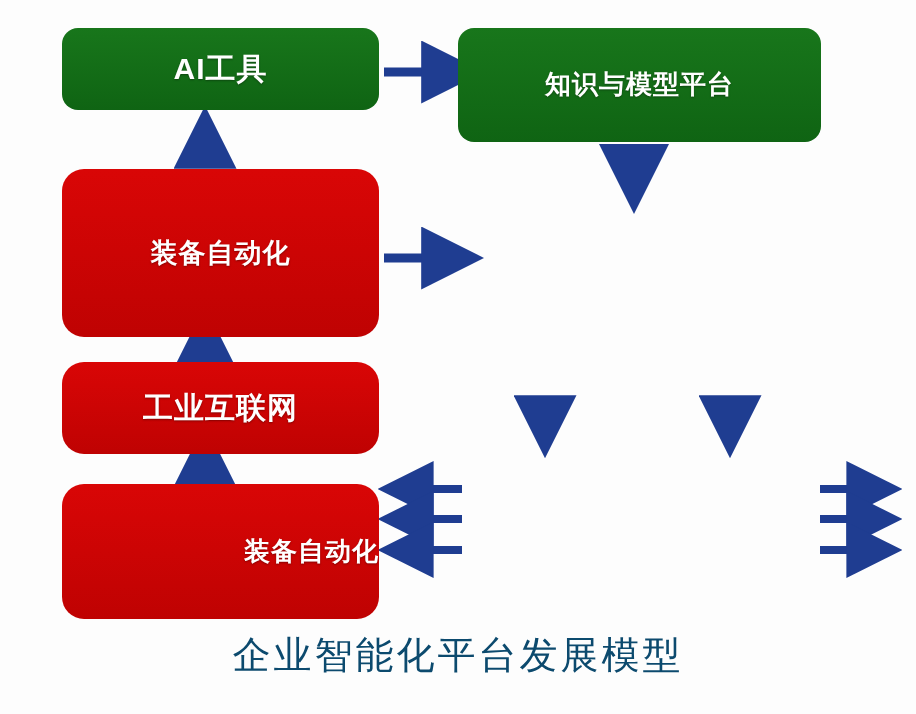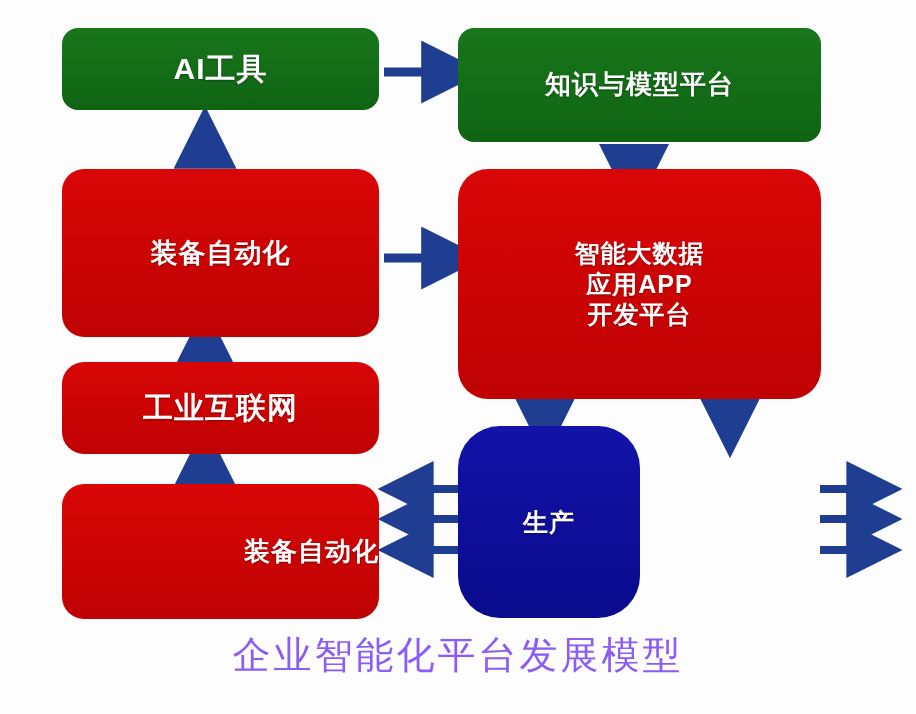--- a/index.html
+++ b/index.html
@@ -77,21 +77,21 @@
     pointer-events:none;
   }
 
   
   #caption{
     position:absolute;
     left:0; top:630px;
     width:916px;
     text-align:center;
     font-size:38px;
-    color:#8b5cf6;
+    color:#0c4a6e;
     font-family:Liberation Sans, sans-serif;
     letter-spacing:3px;
   }
 </style>
 </head>
 <body>
 
 <div id="canvas">
 
   <svg id="arrows" viewBox="0 0 916 714" width="916" height="714" xmlns="http://www.w3.org/2000/svg">
@@ -140,34 +140,26 @@
   </div>
 
   <div class="node n-green" id="node-knowledge">
     <span class="label">知识与模型平台</span>
   </div>
 
   <div class="node n-red" id="node-bigdata">
     <span class="label">装备自动化</span>
   </div>
 
-  <div class="node n-red" id="node-app-platform">
-    <span class="label">智能大数据
-应用APP
-开发平台</span>
-  </div>
 
   <div class="node n-red" id="node-iiot">
     <span class="label">工业互联网</span>
   </div>
 
   <div class="node n-red" id="node-equipment">
     <span class="label">装备自动化</span>
   </div>
 
-  <div class="node n-blue" id="node-production">
-    <span class="label">生产</span>
-  </div>
 
 
   <div id="caption">企业智能化平台发展模型</div>
 
 </div>
 
 </body></html>

